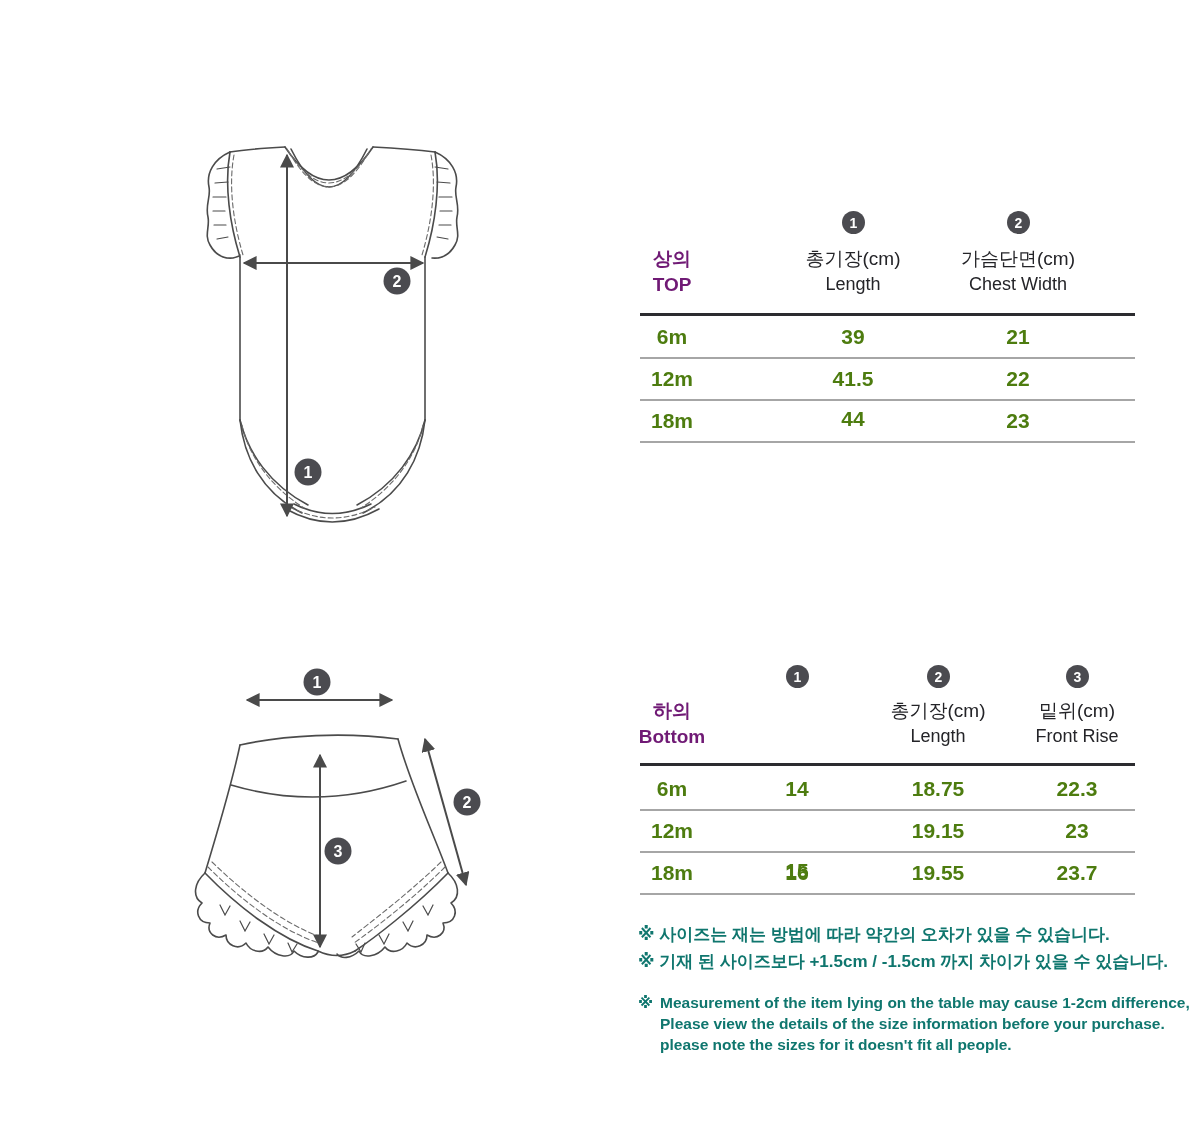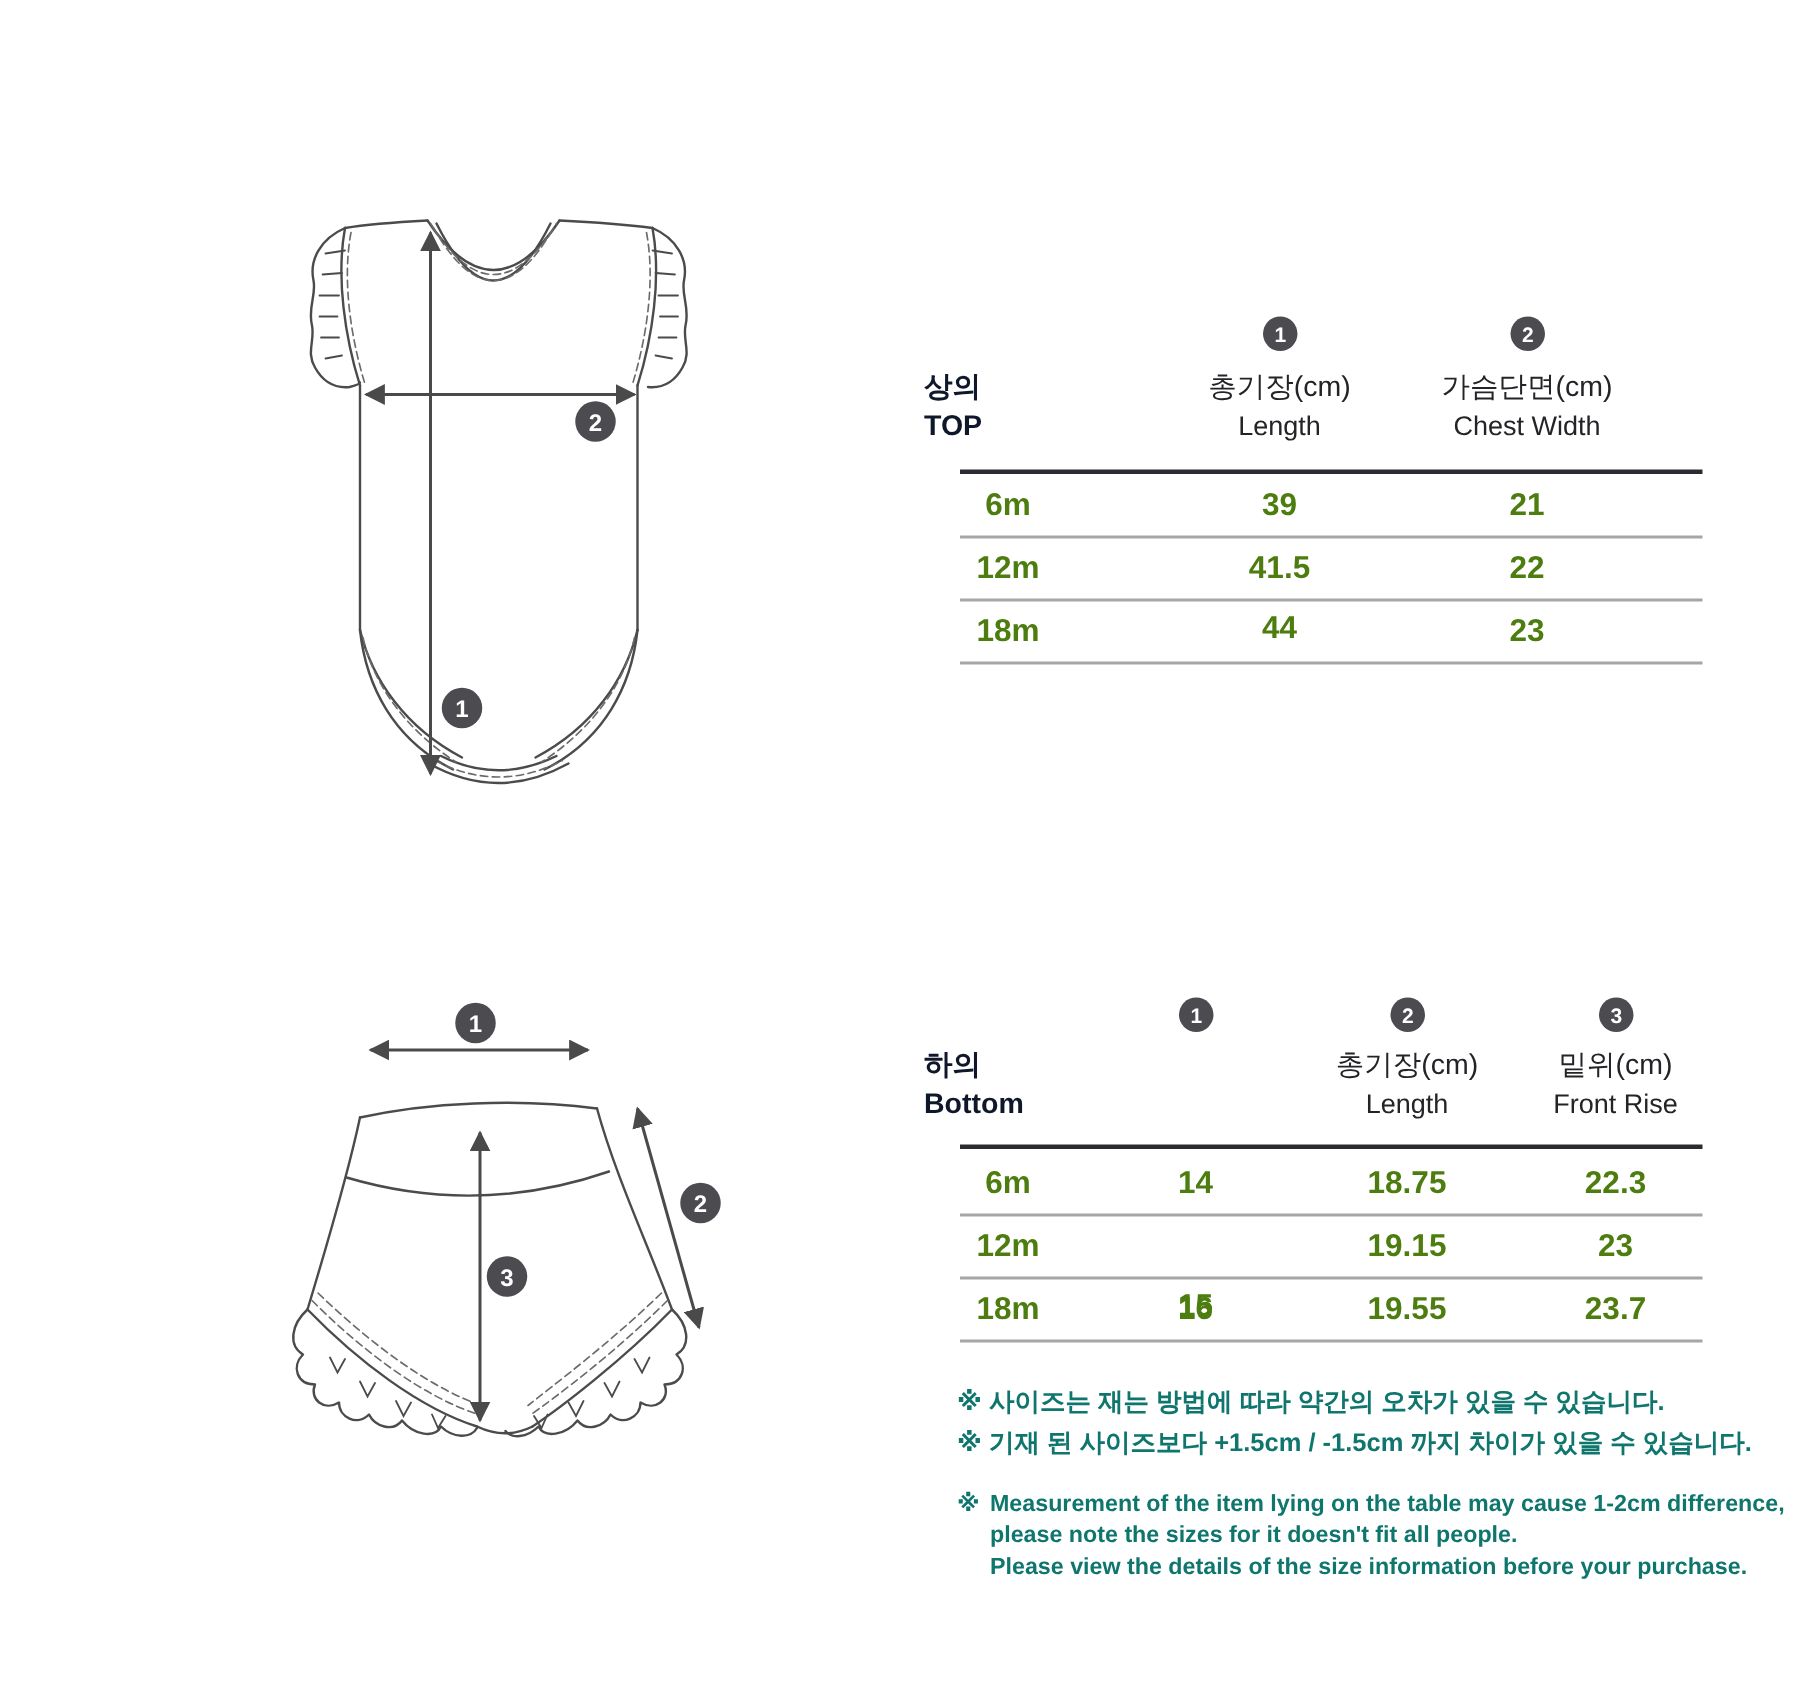--- a/index.html
+++ b/index.html
@@ -4,21 +4,21 @@
 <style>
   html,body{margin:0;padding:0;background:#ffffff;}
   .canvas{position:relative;width:1200px;height:1122px;background:#ffffff;
           font-family:"Liberation Sans","DejaVu Sans",sans-serif;overflow:hidden;}
   .badge{position:absolute;width:23px;height:23px;border-radius:50%;background:#4b4b50;
          color:#ffffff;font-size:14px;font-weight:700;display:flex;align-items:center;
          justify-content:center;line-height:1;}
   .hdr{position:absolute;text-align:center;color:#242428;}
   .hdr .kr{font-size:19px;line-height:26px;font-weight:500;}
   .hdr .en{font-size:18px;line-height:25px;font-weight:400;}
-  .rowhead{position:absolute;color:#0f172a;font-weight:700;}
+  .rowhead{position:absolute;text-align:center;color:#701a75;font-weight:700;}
   .rowhead .kr{font-size:19px;line-height:26px;}
   .rowhead .en{font-size:19px;line-height:25px;}
   .cell{position:absolute;text-align:center;font-weight:700;font-size:21px;
         line-height:22px;color:#4d7c0f;white-space:nowrap;}
   .rule{position:absolute;background:#a6a6a6;height:2px;}
   .rule.strong{background:#2c2c30;height:3px;}
   .note{position:absolute;color:#0f766e;white-space:nowrap;font-weight:bold;}
   .note-kr{font-size:17px;line-height:27px;}
   .note-en{font-size:15.5px;line-height:21px;}
   .en-line{display:flex;}
@@ -210,17 +210,17 @@
   <div class="rule" style="left:640px;top:893px;width:495px;"></div>
 
   <div class="note note-kr" style="left:638px;top:921px;">※ 사이즈는 재는 방법에 따라 약간의 오차가 있을 수 있습니다.</div>
   <div class="note note-kr" style="left:638px;top:948px;">※ 기재 된 사이즈보다 +1.5cm / -1.5cm 까지 차이가 있을 수 있습니다.</div>
 
   <div class="note note-en" style="left:638px;top:992px;">
     <div class="en-line">
       <span class="en-star">※</span>
       <span>Measurement of the item lying on the table may cause 1-2cm difference,</span>
     </div>
+    <div class="en-line indent">Please view the details of the size information before your purchase.</div>
     <div class="en-line indent">please note the sizes for it doesn't fit all people.</div>
-    <div class="en-line indent">Please view the details of the size information before your purchase.</div>
   </div>
 
 </div>
 
 </body></html>

